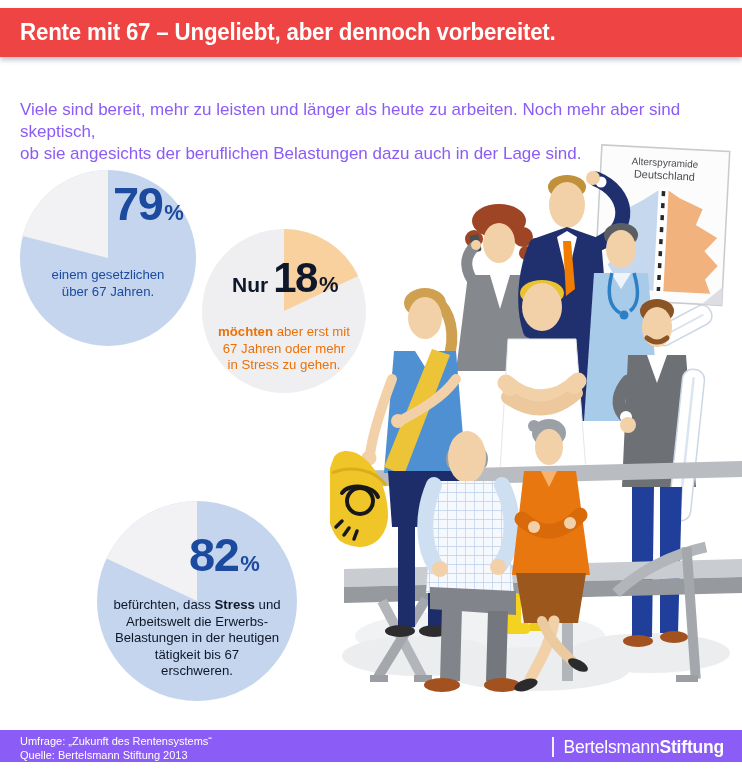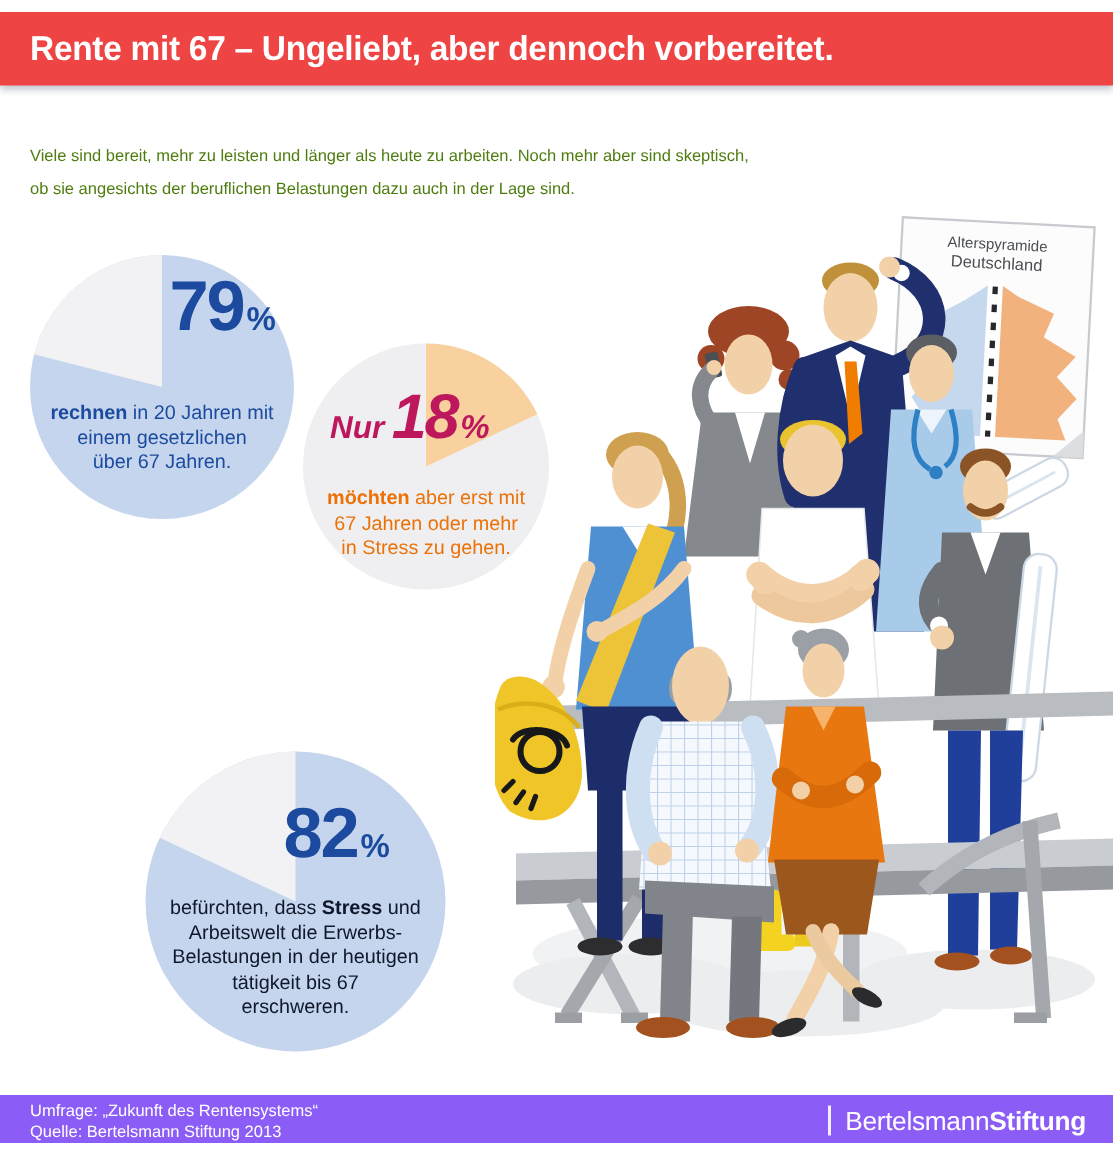--- a/index.html
+++ b/index.html
@@ -17,21 +17,21 @@
     display:flex;align-items:center;
   }
   .header h1{
     margin:0 0 0 20px;color:#fff;font-size:23px;font-weight:bold;
     letter-spacing:-.2px;transform:scaleX(.97);transform-origin:left center;
     white-space:nowrap;
   }
   
   .intro{
     position:absolute;left:20px;top:82px;width:706px;
-    font-size:11px;line-height:22px;color:#4d7c0f;
+    font-size:17px;line-height:22px;color:#8b5cf6;
   }
   
   .pie{position:absolute;}
   .pie svg{position:absolute;left:0;top:0;}
   .pie .pct{
     position:absolute;display:flex;align-items:baseline;
     font-weight:bold;white-space:nowrap;
   }
   .pie .prefix{font-size:21px;margin-right:5px;}
   .pie .prefix:empty{display:none;margin:0;}
@@ -39,21 +39,21 @@
   .pie .unit{font-size:22px;margin-left:2px;}
   .pie .caption{
     position:absolute;left:0;right:0;text-align:center;
     font-size:13.2px;line-height:16.6px;
   }
   .pie .caption .b{font-weight:bold;}
   .pie1{left:18px;top:168px;width:180px;height:180px;z-index:2;}
   .pie1 .pct{left:95px;top:8px;color:#1b4a9e;}
   .pie1 .caption{top:99px;color:#1b4a9e;}
   .pie2{left:200px;top:227px;width:168px;height:168px;z-index:1;}
-  .pie2 .pct{left:20px;top:27px;color:#be185d;font-style:italic;}
+  .pie2 .pct{left:32px;top:27px;color:#0f172a;}
   .pie2 .pct .num{font-size:42px;}
   .pie2 .caption{top:97px;color:#ec7107;}
   .pie3{left:95px;top:499px;width:204px;height:204px;}
   .pie3 .pct{left:94px;top:28px;color:#1b4a9e;}
   .pie3 .caption{top:98px;color:#0f172a;}
   
   .illu{position:absolute;left:330px;top:141px;width:412px;height:590px;}
   
   .footer{
     position:absolute;left:0;top:730px;width:742px;height:32px;
@@ -86,21 +86,20 @@
   <svg width="180" height="180">
       <circle cx="90" cy="90" r="88" fill="#c4d5ed"></circle>
       <path d="M90,90 L4.764681820680451,68.11528992949283 A88,88 0 0 1 89.99999999999999,2 Z" fill="#f2f2f4"></path>
     </svg>
   <div class="pct">
 
     <span class="num">79</span>
     <span class="unit">%</span>
   </div>
   <div class="caption">
-      <div><span class="b">rechnen</span><span> in 20 Jahren mit</span></div>
       <div><span>einem gesetzlichen</span></div>
       <div><span>über 67 Jahren.</span></div>
     </div>
 </div>
 
 <div class="pie pie2">
   <svg width="168" height="168">
       <circle cx="84" cy="84" r="82" fill="#efeff1"></circle>
       <path d="M84,84 L84,2 A82,82 0 0 1 158.19581830221358,49.086098091664034 Z" fill="#f9d19e"></path>
     </svg>

